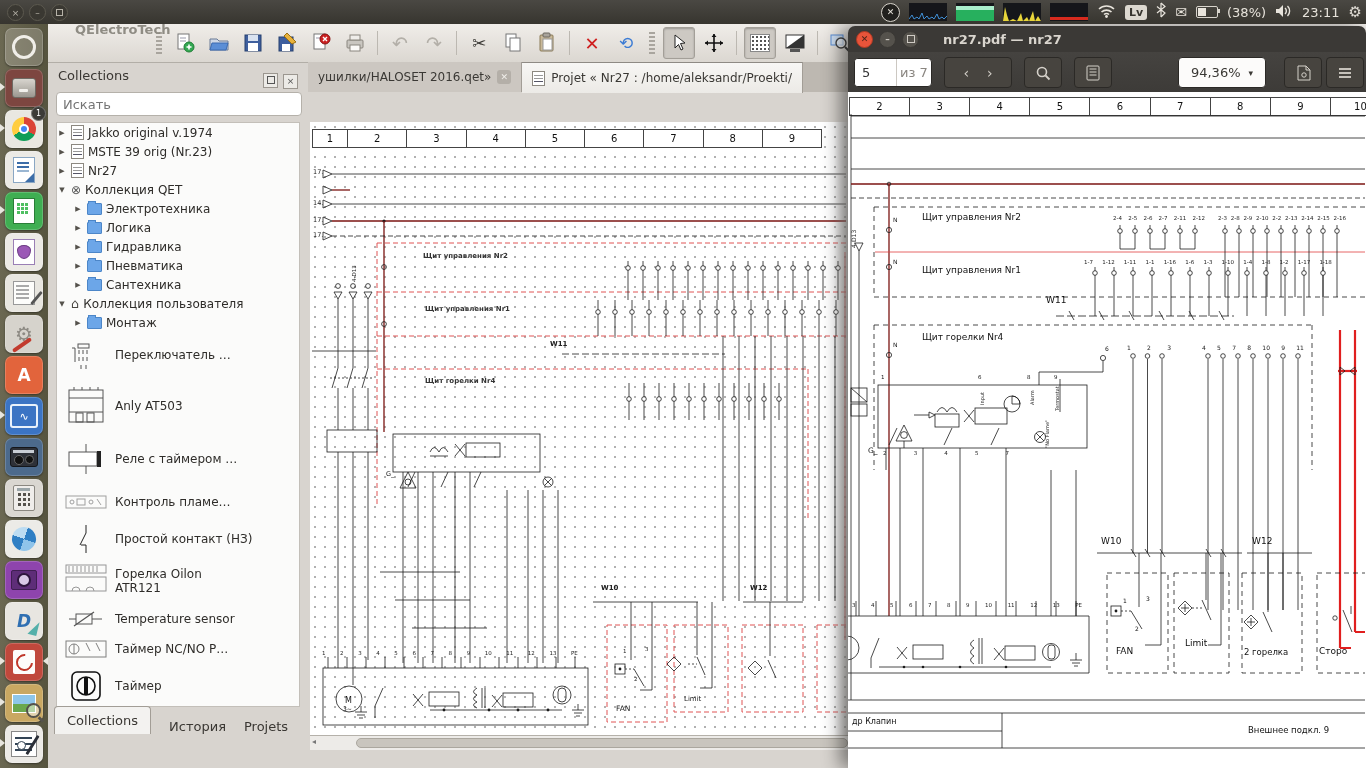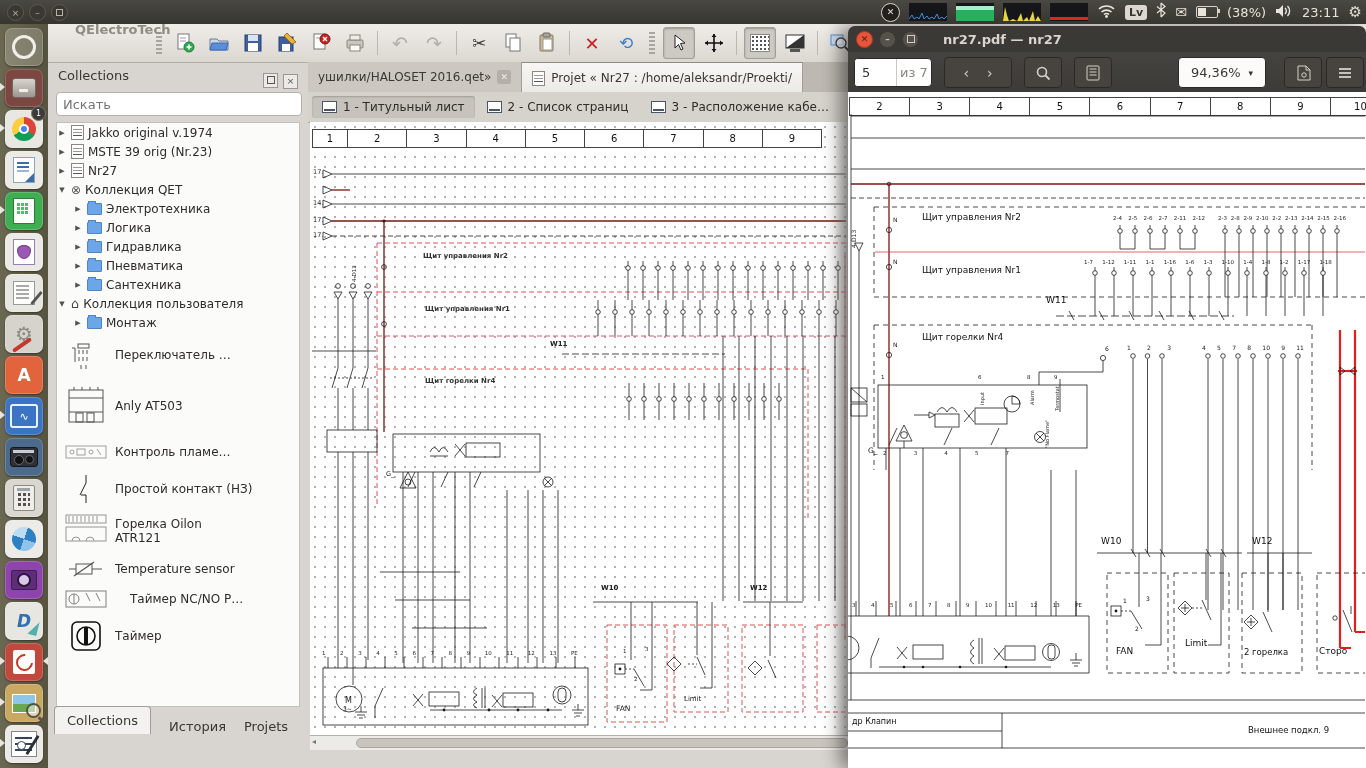--- a/index.html
+++ b/index.html
@@ -293,20 +293,31 @@
               <rect x="3" y="6" width="34" height="32"></rect>
               <line x1="3" y1="14" x2="37" y2="14"></line>
               <line x1="3" y1="28" x2="37" y2="28"></line>
               <path d="M8,6 v-3 m8,3 v-3 m8,3 v-3 m8,3 v-3"></path>
               <rect x="10" y="29" width="7" height="9"></rect>
               <rect x="21" y="29" width="7" height="9"></rect>
             </svg>
           </span>
           <span>Anly AT503</span>
         </div>
+      <div class="erow" style="height:50px;">
+          <span class="eicon">
+            <svg width="40" height="34">
+              <rect x="3" y="10" width="28" height="14" fill="#fff"></rect>
+              <rect x="31" y="9" width="4" height="16" fill="#222" stroke="none"></rect>
+              <line x1="20" y1="2" x2="20" y2="10"></line>
+              <line x1="20" y1="24" x2="20" y2="32"></line>
+            </svg>
+          </span>
+          <span>Реле с таймером …</span>
+        </div>
       <div class="erow" style="height:36px;">
           <span class="eicon">
             <svg width="44" height="22" style="opacity:.55">
               <rect x="2" y="5" width="40" height="12"></rect>
               <circle cx="8" cy="11" r="2"></circle>
               <rect x="13" y="8" width="8" height="6"></rect>
               <circle cx="27" cy="11" r="2"></circle>
               <path d="M33,8 l4,6"></path>
             </svg>
           </span>
@@ -335,21 +346,21 @@
           <span class="eicon">
             <svg width="36" height="20">
               <line x1="1" y1="10" x2="8" y2="10"></line>
               <rect x="8" y="5" width="16" height="10"></rect>
               <line x1="24" y1="10" x2="34" y2="10"></line>
               <line x1="6" y1="17" x2="26" y2="3" stroke-width="1.2"></line>
             </svg>
           </span>
           <span>Temperature sensor</span>
         </div>
-      <div class="erow" style="height:30px;gap:15px;">
+      <div class="erow" style="height:30px;">
           <span class="eicon">
             <svg width="44" height="22" style="opacity:.75">
               <rect x="2" y="3" width="40" height="16"></rect>
               <circle cx="10" cy="11" r="5"></circle>
               <path d="M10,6 v10 M22,5 l4,8 m6,-8 l4,8"></path>
             </svg>
           </span>
           <span>Таймер NC/NO P…</span>
         </div>
       <div class="erow" style="height:44px;">
@@ -372,34 +383,20 @@
 
   <div class="a editor">
     <div class="a doctabbar">
       <span class="dtab">
           <span>ушилки/HALOSET 2016.qet»</span>
           <span class="tabclose">✕</span>
         </span>
       <span class="dtab active" style="max-width:340px;">
           <span class="pdoc"></span>
           <span>Projet « Nr27 : /home/aleksandr/Proekti/</span>
-        </span>
-    </div>
-    <div class="a diatabbar">
-      <span class="diatab sel">
-          <span class="scricon"></span>
-          <span>1 - Титульный лист</span>
-        </span>
-      <span class="diatab">
-          <span class="scricon"></span>
-          <span>2 - Список страниц</span>
-        </span>
-      <span class="diatab">
-          <span class="scricon"></span>
-          <span>3 - Расположение кабе…</span>
         </span>
     </div>
 
     <div class="a canvas">
       <div class="a colrow qcols" style="left:2px;top:7px;width:508px;">
           <span>1</span>
           <span>2</span>
           <span>3</span>
           <span>4</span>
           <span>5</span>

